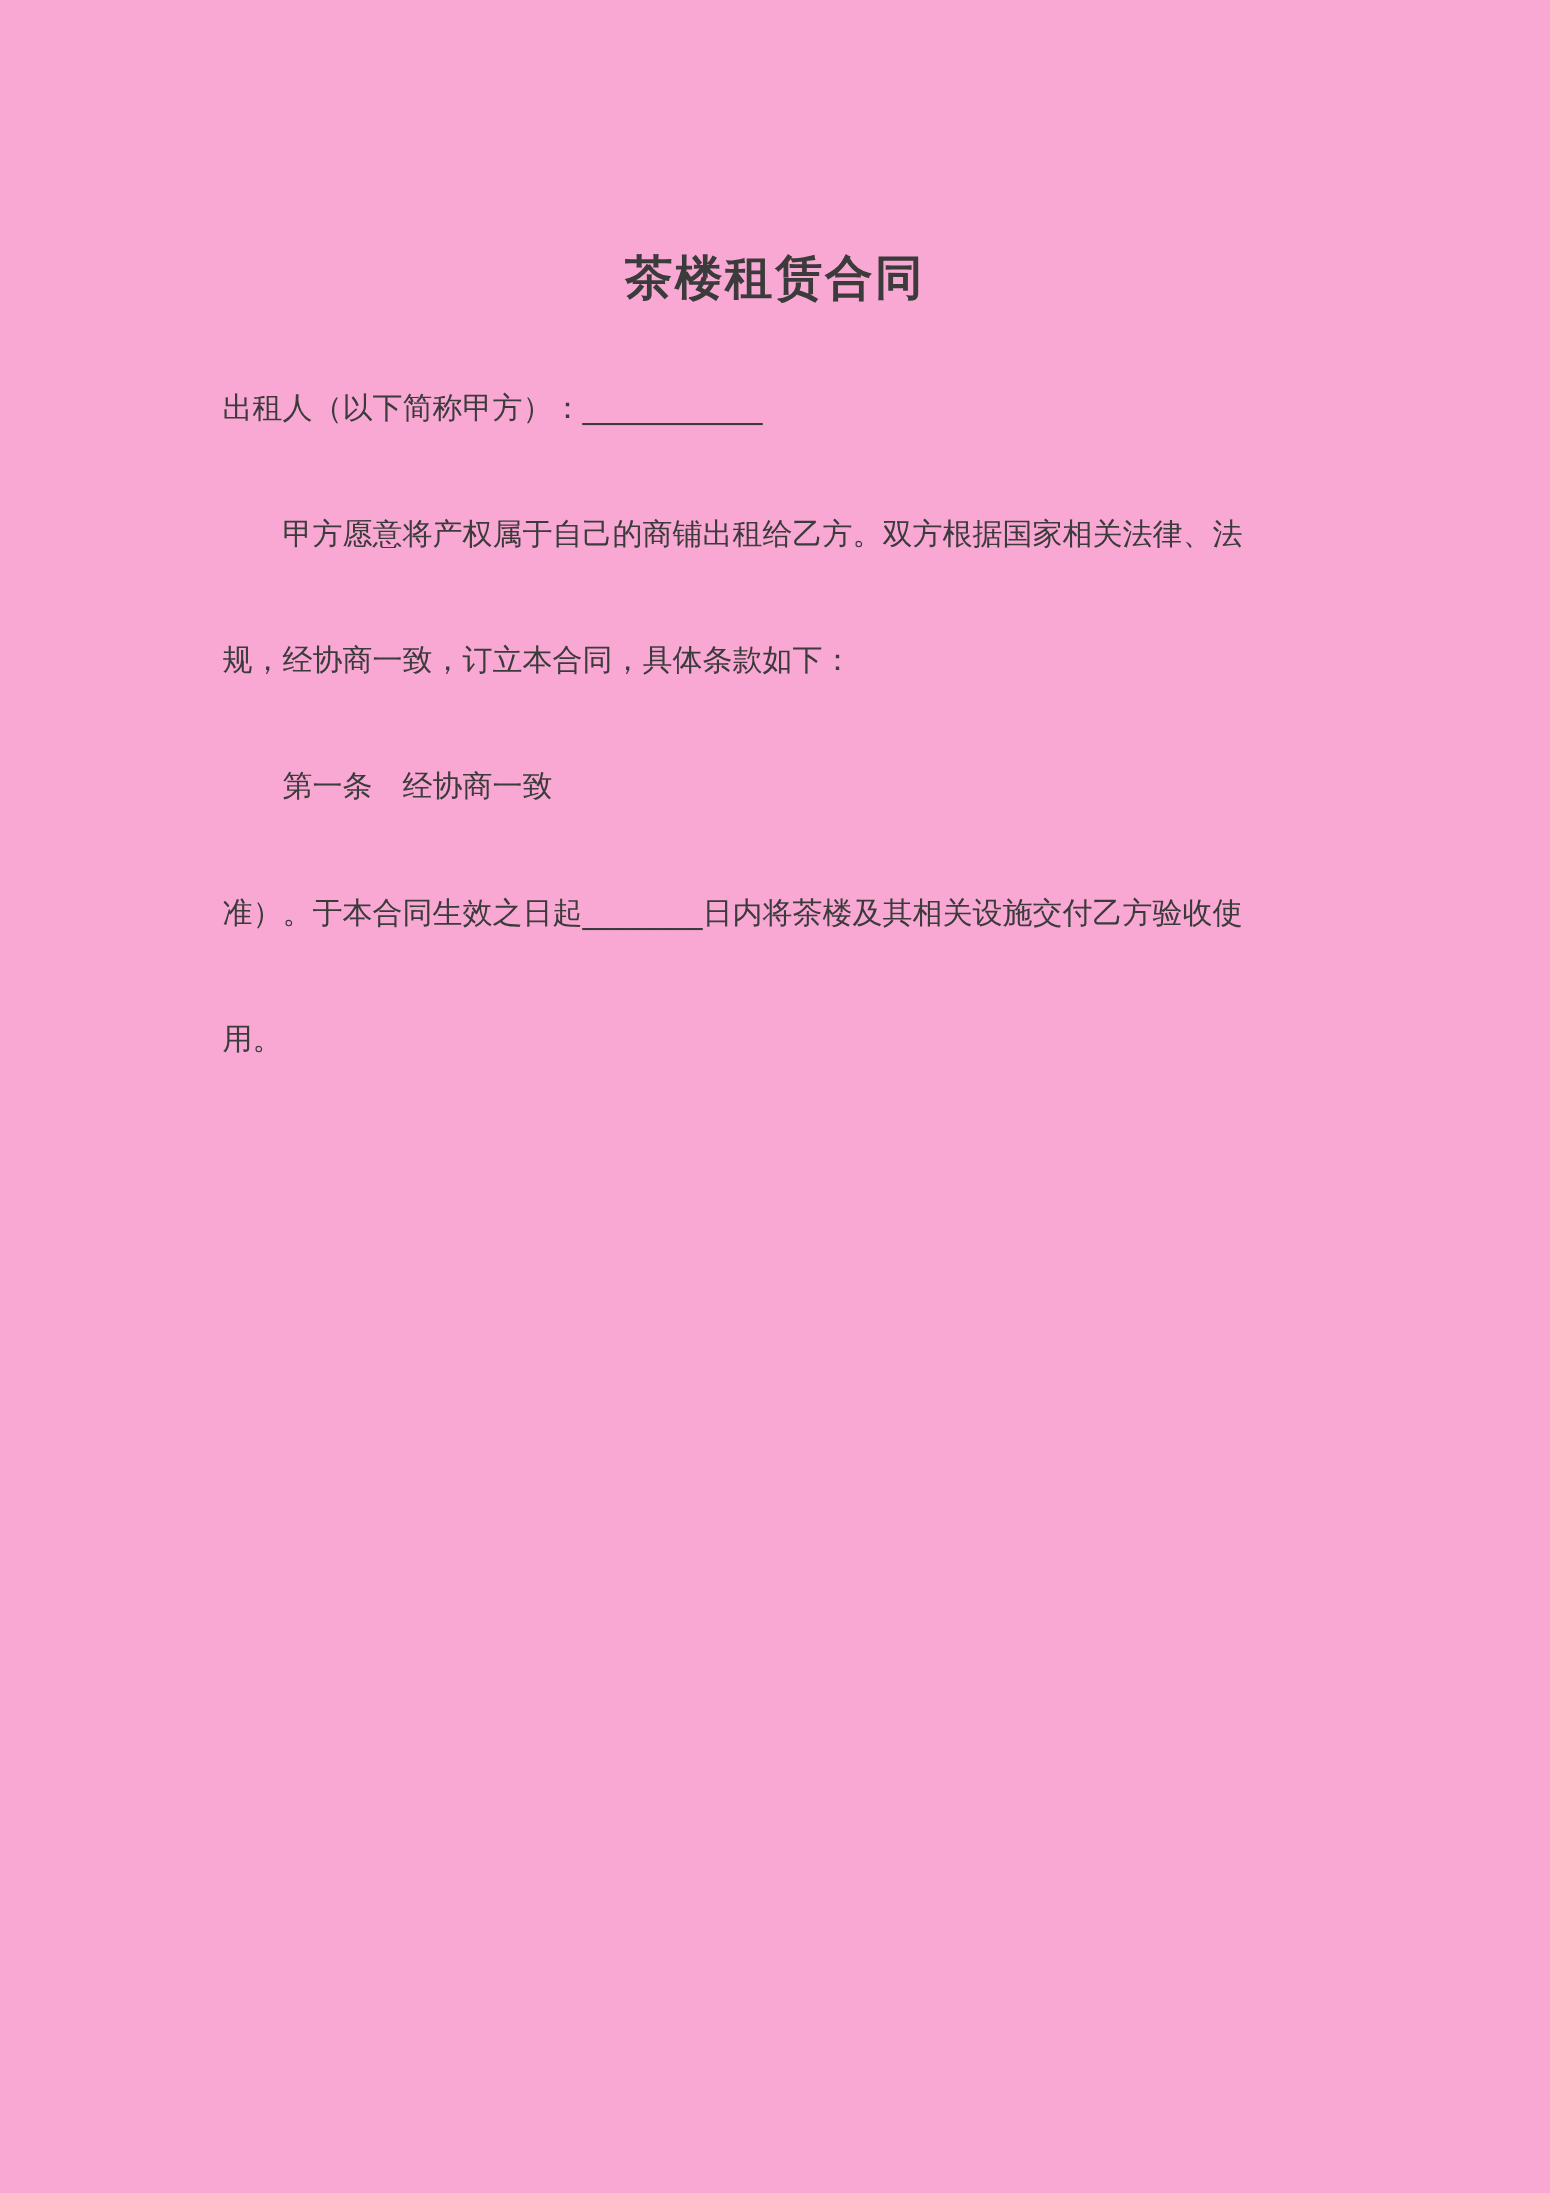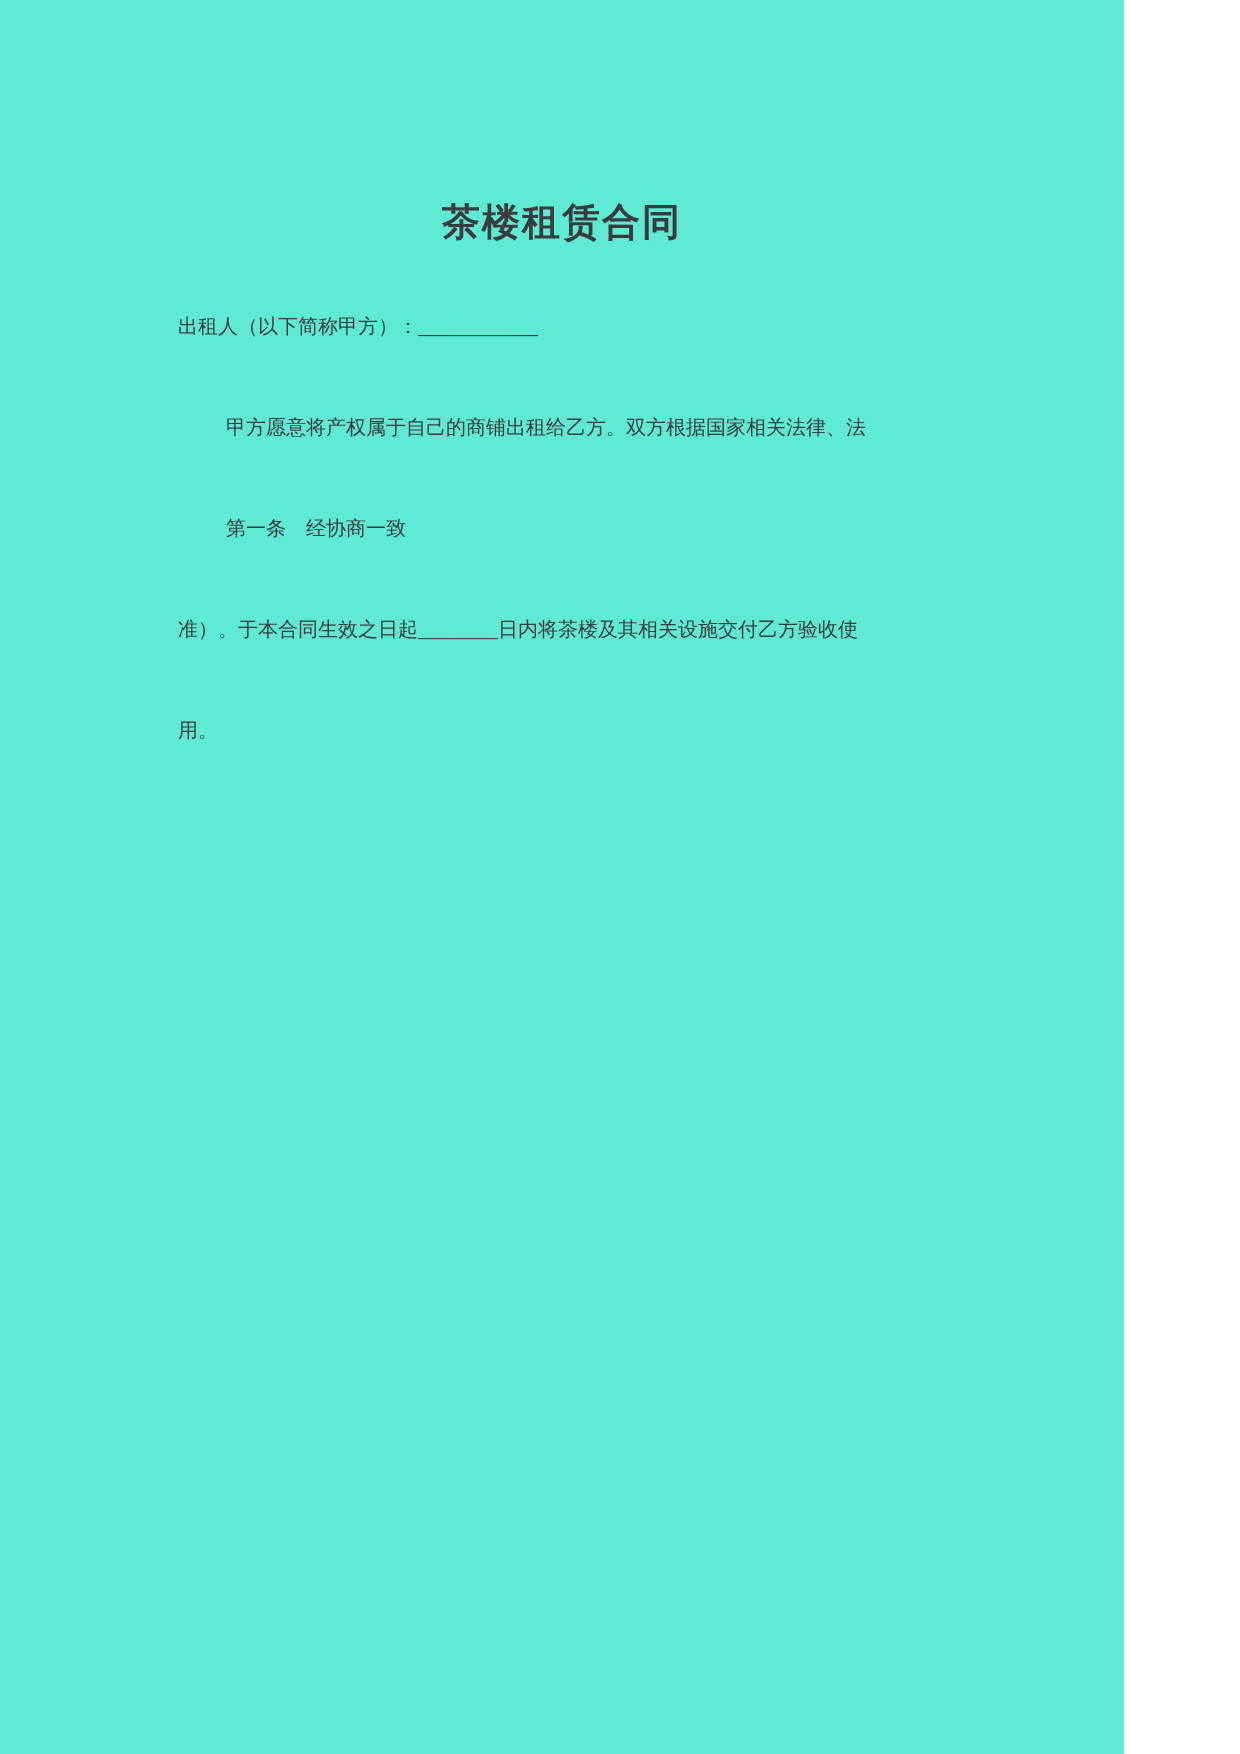--- a/index.html
+++ b/index.html
@@ -7,60 +7,60 @@
     width: 1240px;
     background: #ffffff;
   }
   body {
     height: 1754px;
     overflow: hidden;
     font-family: "DejaVu Sans", "Liberation Sans", sans-serif;
   }
   .page {
     position: relative;
-    width: 1124px;
+    width: 1240px;
     height: 1754px;
-    background: #5eead4;
+    background: #f9a8d4;
     color: #3b3b3b;
     overflow: hidden;
-    font-family: Liberation Serif, serif;
   }
   .doc-title {
     margin-top: 168px;
     height: 108px;
     line-height: 108px;
     text-align: center;
     font-size: 38px;
     font-weight: 700;
     letter-spacing: 2px;
     color: #3b3b3b;
   }
   .content {
     padding-left: 178px;
     padding-right: 160px;
   }
   .line {
     height: 101px;
     line-height: 101px;
-    font-size: 20px;
+    font-size: 24px;
     white-space: pre;
     color: #3b3b3b;
   }
   .indent {
     text-indent: 48px;
   }
 </style>
 </head>
 <body>
 
 <div class="page">
 
   <h1 class="doc-title">茶楼租赁合同</h1>
 
   <div class="content">
     <div class="line">出租人（以下简称甲方）：____________</div>
     <div class="line indent">甲方愿意将产权属于自己的商铺出租给乙方。双方根据国家相关法律、法</div>
+    <div class="line">规，经协商一致，订立本合同，具体条款如下：</div>
     <div class="line indent">第一条　经协商一致</div>
     <div class="line">准）。于本合同生效之日起________日内将茶楼及其相关设施交付乙方验收使</div>
     <div class="line">用。</div>
   </div>
 
 </div>
 
 </body></html>

